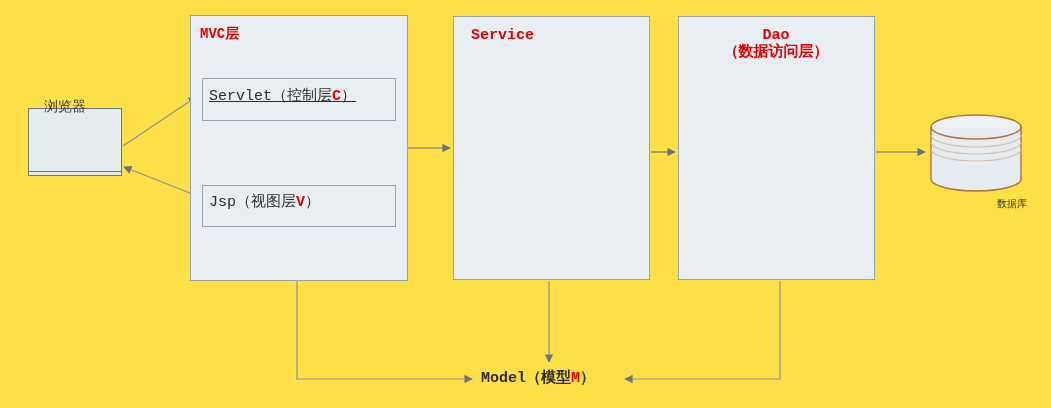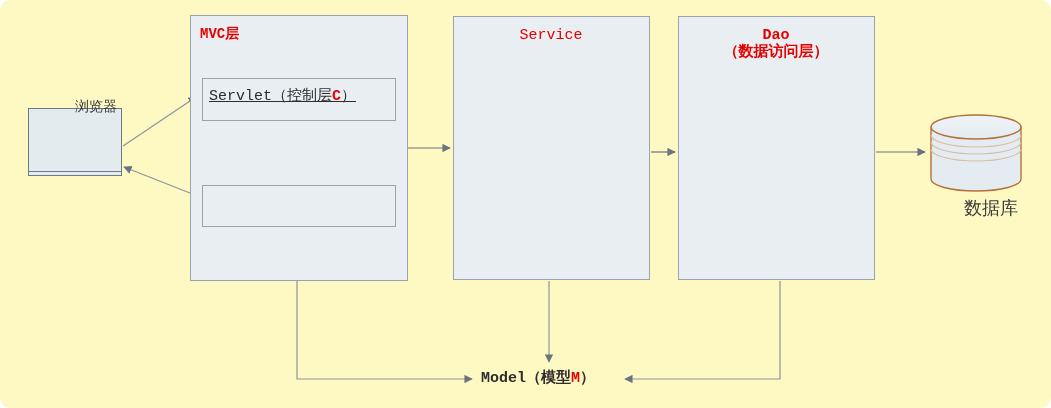--- a/index.html
+++ b/index.html
@@ -7,23 +7,22 @@
     padding: 0;
     background: #ffffff;
   }
   body {
     font-family: "Liberation Sans", sans-serif;
   }
   #canvas {
     position: relative;
     width: 1051px;
     height: 408px;
-    background: #fef9c3;
+    background: #fde047;
     overflow: hidden;
-    border-radius: 11px;
   }
   #svg-layer {
     position: absolute;
     left: 0;
     top: 0;
     width: 1051px;
     height: 408px;
   }
   .node {
     position: absolute;
@@ -97,37 +96,35 @@
     width: 92px;
     height: 0;
     border-top: 1px solid #6b7a85;
   }
   #browser-label {
     left: 44px;
     top: 98px;
     color: #3a3a3a;
     font-family: "Liberation Sans", sans-serif;
     font-size: 14px;
-    margin-left: 31px;
   }
   
   #service-box {
     left: 453px;
     top: 16px;
     width: 197px;
     height: 264px;
   }
   #service-label {
     left: 471px;
     top: 27px;
     color: #e60000;
     font-family: "Liberation Mono", monospace;
     font-size: 15px;
-    font-weight: 400;
-    text-align: center;
+    font-weight: 700;
     width: 160px;
   }
   
   #dao-box {
     left: 678px;
     top: 16px;
     width: 197px;
     height: 264px;
   }
   #dao-label {
@@ -144,25 +141,25 @@
   #model-label {
     left: 481px;
     top: 370px;
     color: #2d2d2d;
     font-family: "Liberation Mono", monospace;
     font-size: 15px;
     font-weight: 700;
   }
   
   #database-label {
-    left: 964px;
+    left: 997px;
     top: 198px;
     color: #3a3a3a;
     font-family: "Liberation Sans", sans-serif;
-    font-size: 18px;
+    font-size: 10px;
   }
   #database-cylinder {
     position: absolute;
     left: 928px;
     top: 114px;
     width: 96px;
     height: 78px;
   }
 </style>
 </head>
@@ -226,20 +223,21 @@
     <path d="M 3 35 A 45 12 0 0 0 93 35" fill="none" stroke="#d8bda6" stroke-width="1.2"></path>
   </svg>
 
   <div class="node" id="mvc-layer-box"></div>
   <div class="node-label" id="mvc-layer-title">MVC层</div>
 
   <div class="node" id="servlet-box"></div>
   <div class="node-label" id="servlet-label"><span>Servlet（控制层</span><span class="red-letter">C</span><span>）</span></div>
 
   <div class="node" id="jsp-box"></div>
+  <div class="node-label" id="jsp-label"><span>Jsp（视图层</span><span class="red-letter">V</span><span>）</span></div>
 
   <div class="node" id="browser-box"></div>
   <div id="browser-box-innerline"></div>
   <div class="node-label" id="browser-label">浏览器</div>
 
   <div class="node" id="service-box"></div>
   <div class="node-label" id="service-label"><span>Service</span><br></div>
 
   <div class="node" id="dao-box"></div>
   <div class="node-label" id="dao-label"><span>Dao</span><br><span>（数据访问层）</span></div>

